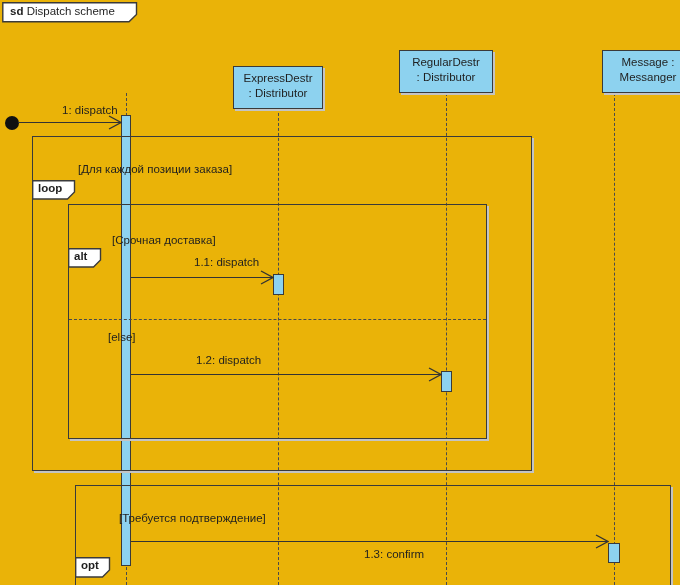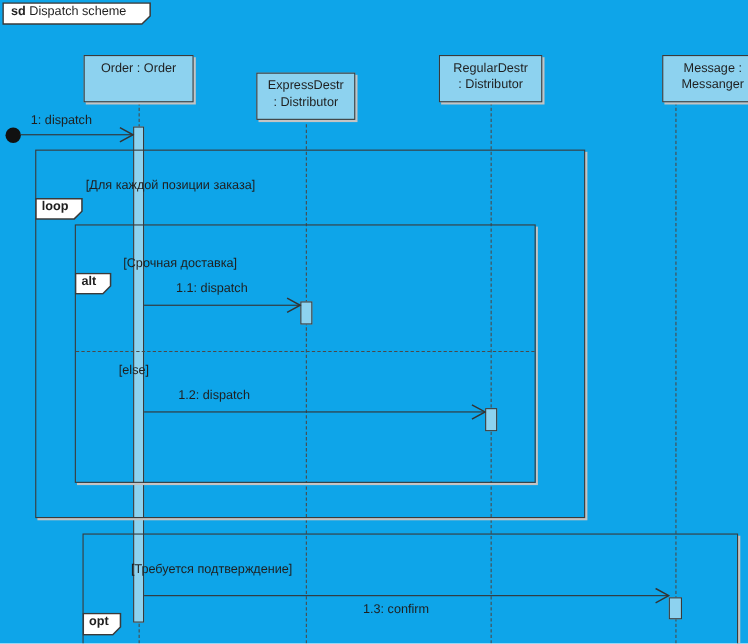--- a/index.html
+++ b/index.html
@@ -1,18 +1,18 @@
 <!DOCTYPE html>
 <html style="--element-fill: #8dd2ef; --border: #3a3a3a; --shadow: #c4c4c4; --text: #1f1f1f;"><head>
 <meta charset="utf-8">
 <style>
   html,body { margin:0; padding:0; background:#ffffff; }
   .canvas {
     position:relative; width:680px; height:585px; overflow:hidden;
-    background:#0ea5e9; font-family:"Liberation Sans", sans-serif; color:var(--text,#1f1f1f);
+    background:#eab308; font-family:"Liberation Sans", sans-serif; color:var(--text,#1f1f1f);
   }
   
   .title-tab { position:absolute; left:2px; top:2px; width:136px; height:21px; z-index:7; }
   .title-tab svg { position:absolute; left:0; top:0; }
   .title-text { position:absolute; left:8px; top:3px; font-size:11.5px; white-space:nowrap; }
   
   .lifeline { position:absolute; top:93px; height:492px; width:0;
     border-left:1px dashed #4a4a4a; z-index:1; }
   
   .head { position:absolute; top:50px; height:43px; box-sizing:border-box;
@@ -26,21 +26,21 @@
   .op { position:absolute; z-index:5;margin-top:44px; }
   .op svg { position:absolute; left:0; top:0; }
   .op span { position:absolute; left:6px; top:2px; font-weight:bold; font-size:11.5px; }
   .guard { position:absolute; font-size:11.5px; white-space:nowrap; z-index:5; }
   .divider { position:absolute; height:0; border-top:1.2px dashed #4a4a4a; z-index:4; }
   
   .activation { position:absolute; box-sizing:border-box;
     background:var(--element-fill,#8dd2ef); border:1.3px solid var(--border,#3a3a3a); z-index:3; }
   
   .mline { position:absolute; height:0; border-top:1.2px solid #333; z-index:5; }
-  .mlabel { position:absolute; font-size:11.5px; white-space:nowrap; z-index:5; }
+  .mlabel { position:absolute; font-size:11.5px; white-space:nowrap; z-index:5;margin-left:34px; }
   .ah { position:absolute; z-index:5; }
   .found-circle { position:absolute; width:14px; height:14px; border-radius:50%;
     background:#111; z-index:5; }
 </style>
 </head>
 <body>
 
 <div class="canvas">
 
   <div class="title-tab">
@@ -107,24 +107,20 @@
     <path d="M1,1 L13,7.5 L1,14" fill="none" stroke="#333" stroke-width="1.3"></path>
   </svg>
   <div class="mlabel" style="left:162px; top:354px;">1.2: dispatch</div>
 
   <div class="mline" style="left:131px; top:541px; width:477px;"></div>
   <svg class="ah" style="left:595px; top:534px;" width="14" height="15" viewBox="0 0 14 15">
     <path d="M1,1 L13,7.5 L1,14" fill="none" stroke="#333" stroke-width="1.3"></path>
   </svg>
   <div class="mlabel" style="left:330px; top:548px;">1.3: confirm</div>
 
-  <div class="head" style="left:76px; width:100px;">
-    <span>Order : Order</span>
-    <span></span>
-  </div>
   <div class="head" style="left:233px; width:90px;margin-top:16px;">
     <span>ExpressDestr</span>
     <span>: Distributor</span>
   </div>
   <div class="head" style="left:399px; width:94px;">
     <span>RegularDestr</span>
     <span>: Distributor</span>
   </div>
   <div class="head" style="left:568px; width:92px;margin-left:34px;">
     <span>Message :</span>

